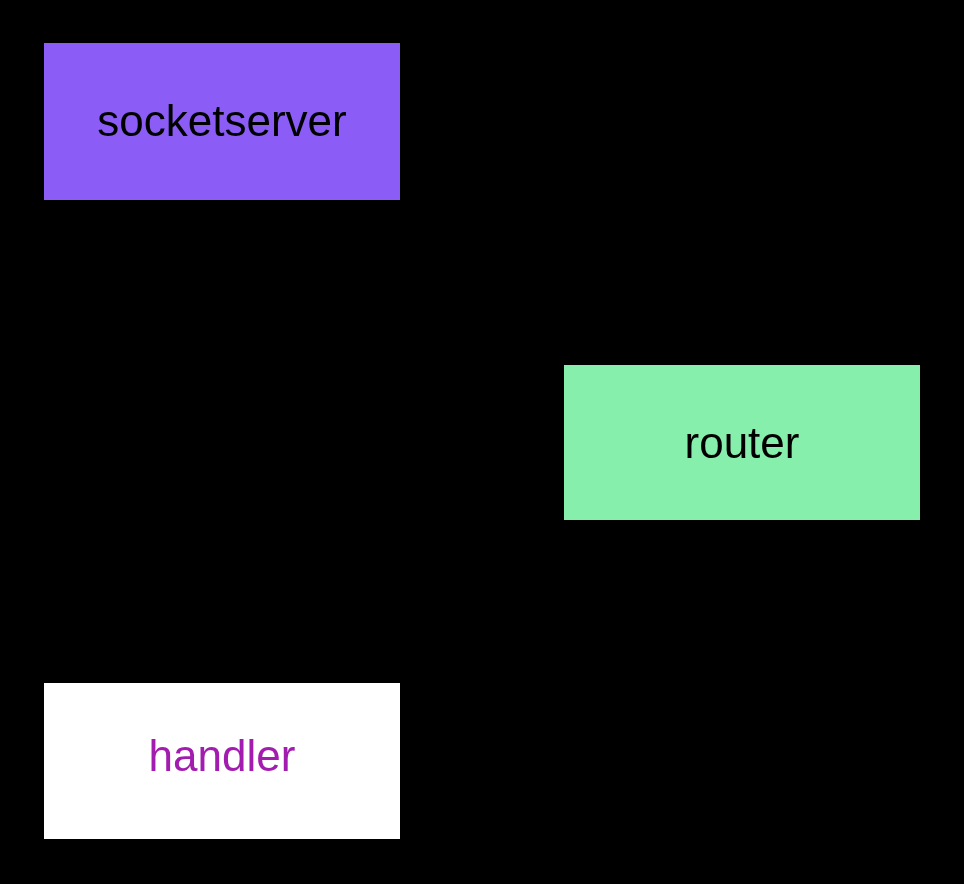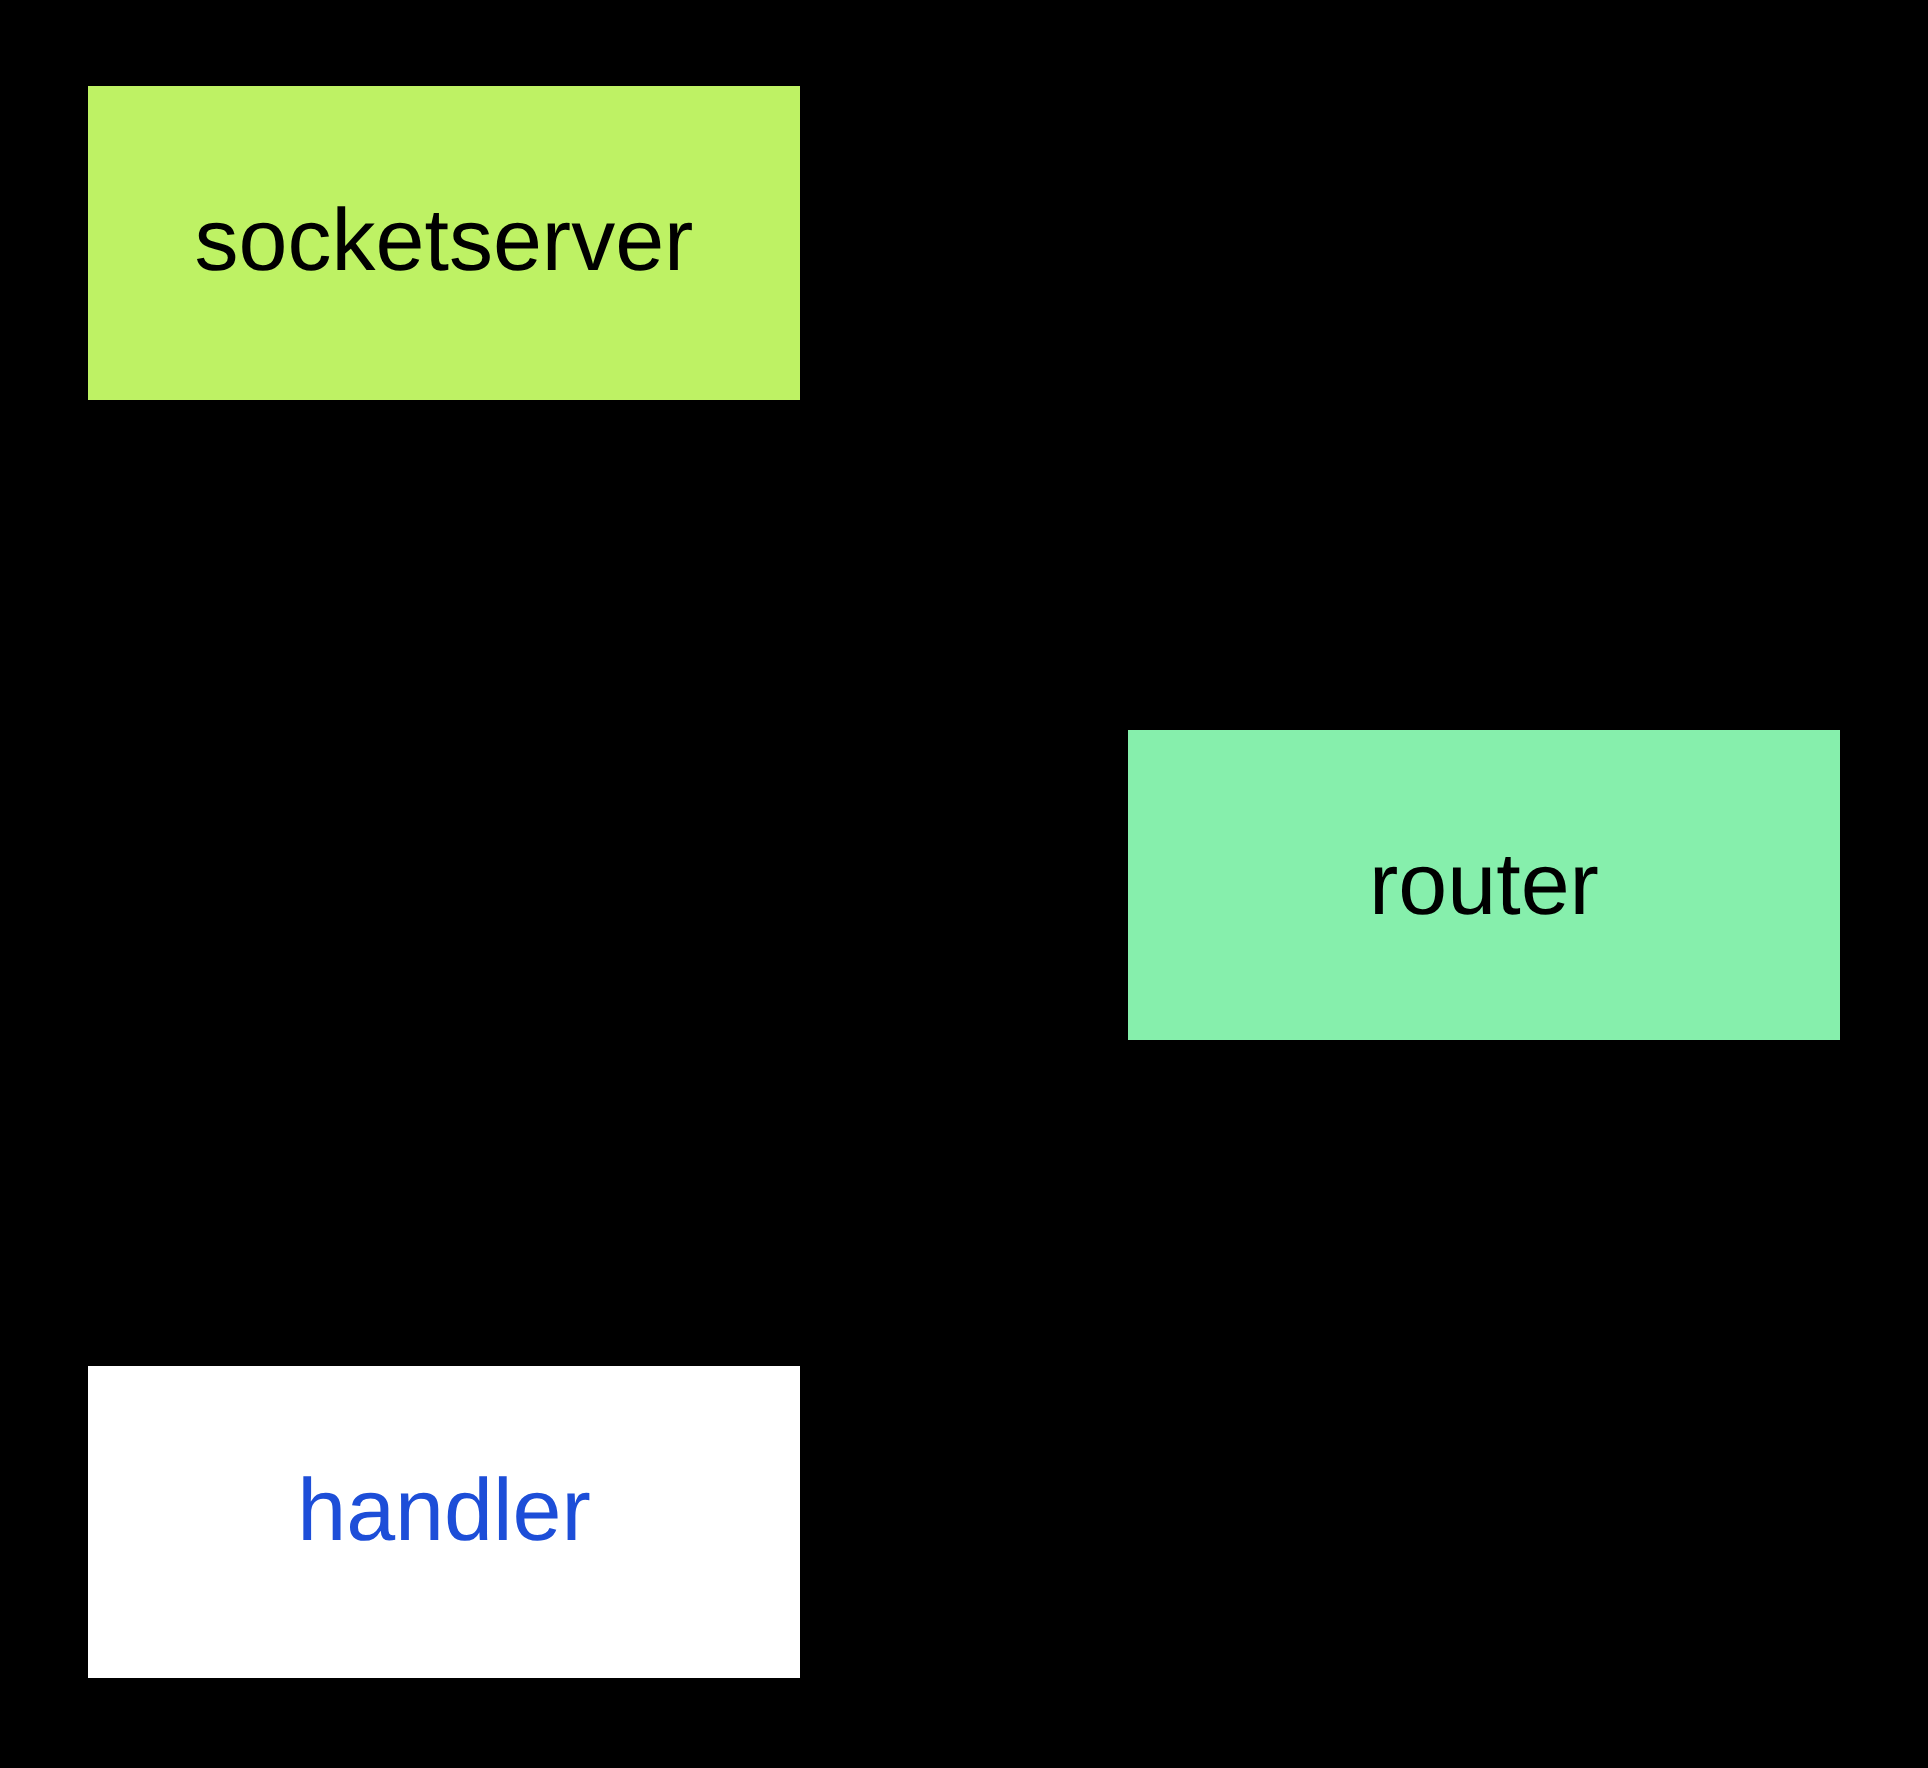--- a/index.html
+++ b/index.html
@@ -66,25 +66,25 @@
   #node-handler .node-label {
     position: relative;
     top: -5px;
   }
 </style>
 </head>
 <body style="background: rgb(0, 0, 0);">
 
 <div id="canvas" style="width: 964px; height: 884px; background: rgb(0, 0, 0);">
 
-  <div class="node" id="node-socketserver" style="left: 44px; top: 43px; width: 356px; height: 157px; background: #bef264;">
+  <div class="node" id="node-socketserver" style="left: 44px; top: 43px; width: 356px; height: 157px; background: #8b5cf6;">
     <span class="node-label" style="color: rgb(0, 0, 0);">socketserver</span>
   </div>
 
   <div class="node" id="node-router" style="left: 564px; top: 365px; width: 356px; height: 155px; background: #86efac;">
     <span class="node-label" style="color: rgb(0, 0, 0);">router</span>
   </div>
 
   <div class="node" id="node-handler" style="left: 44px; top: 683px; width: 356px; height: 156px; background: rgb(255, 255, 255);">
-    <span class="node-label" style="color: #1d4ed8;">handler</span>
+    <span class="node-label" style="color: #a21caf;">handler</span>
   </div>
 
 </div>
 
 </body></html>

